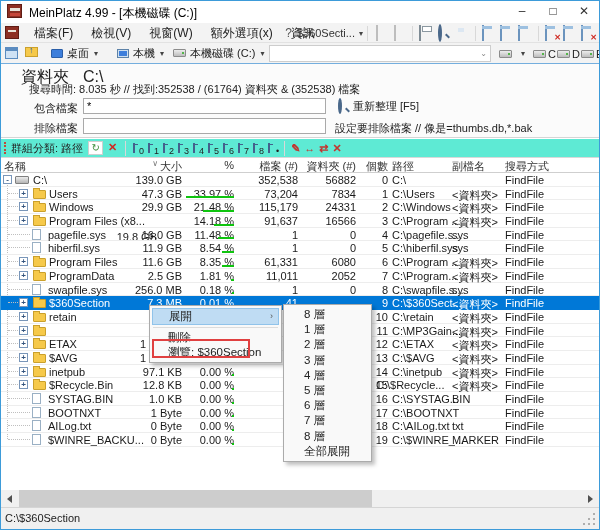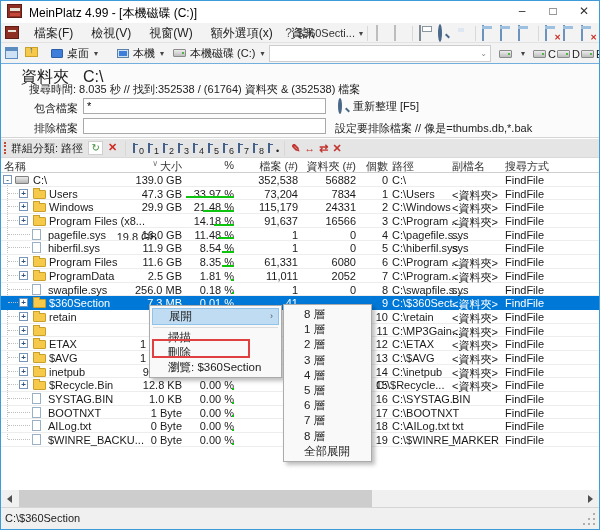--- a/index.html
+++ b/index.html
@@ -70,21 +70,21 @@
   #stats-line { position:absolute; left:28px; top:18px; font-size:11px; color:#222; }
   .flt-label { position:absolute; left:33px; font-size:11px; color:#222; }
   .flt-input { position:absolute; left:82px; width:243px; height:16px; border:1px solid #a9a9a9; background:#fff; font:11px "Liberation Sans",sans-serif; padding:0 3px; }
   #include-label { top:37px; } #include-input { top:34px; }
   #exclude-label { top:57px; } #exclude-input { top:54px; }
   #refresh-grp { position:absolute; left:334px; top:35px; display:flex; align-items:center; font-size:11px; color:#222; }
   #refresh-grp .mag { margin-right:8px; }
   #exclude-hint { position:absolute; left:334px; top:57px; font-size:11px; color:#222; }
 
   
-  #groupbar { position:absolute; left:0; top:138px; width:598px; height:19px; background:#e5e5e5; border-bottom:1px solid #d9d9d9; display:flex; align-items:center; }
+  #groupbar { position:absolute; left:0; top:138px; width:598px; height:19px; background:#5eead4; border-bottom:1px solid #d9d9d9; display:flex; align-items:center; }
   #grip { width:3px; height:12px; margin:0 4px 0 3px; border-left:2px dotted #c04a3a; }
   #group-label { font-size:11px; color:#222; margin-right:4px; }
   .gb-btn { position:relative; width:15px; height:14px; border:1px solid #cfcfcf; background:#fff; margin:0 1px; text-align:center; line-height:12px; }
   #gb-refresh { color:#3d8f3d; font-size:10px; }
   #gb-x { color:#cf2b24; font-weight:bold; font-size:11px; border:none; background:none; }
   .lvl { position:relative; width:13px; height:13px; margin:0 1px; }
   .lvl:before { content:""; position:absolute; left:2px; top:1px; width:2px; height:10px; background:#44618c; }
   .lvl:after { content:""; position:absolute; left:4px; top:2px; width:3px; height:1px; background:#44618c; }
   .lvl span { position:absolute; right:0px; bottom:-1px; font-size:9px; color:#222; }
   .redtool { color:#c23530; font-size:11px; margin:0 2px; font-weight:bold; }
@@ -550,21 +550,20 @@
         <span class="lft" style="left: 391px;">C:\$WINRE_...</span>
         <span class="lft" style="left: 451px;">MARKER</span>
         <span class="lft" style="left: 504px;">FindFile</span>
         <span class="bar" style="right: 365px; width: 2px;"></span>
       </div>
     </div>
 
   <div id="ctx-menu">
       <div class="cm-item hl">展開<span class="sub-arr">›</span></div>
       <div class="cm-sep"></div>
-      <div class="cm-item">掃描</div>
       <div class="cm-item">刪除</div>
       <div class="cm-item">瀏覽: $360Section</div>
     </div>
   <div id="ctx-submenu">
       <div class="sm-item">8 層</div>
       <div class="sm-item">1 層</div>
       <div class="sm-item">2 層</div>
       <div class="sm-item">3 層</div>
       <div class="sm-item">4 層</div>
       <div class="sm-item">5 層</div>

